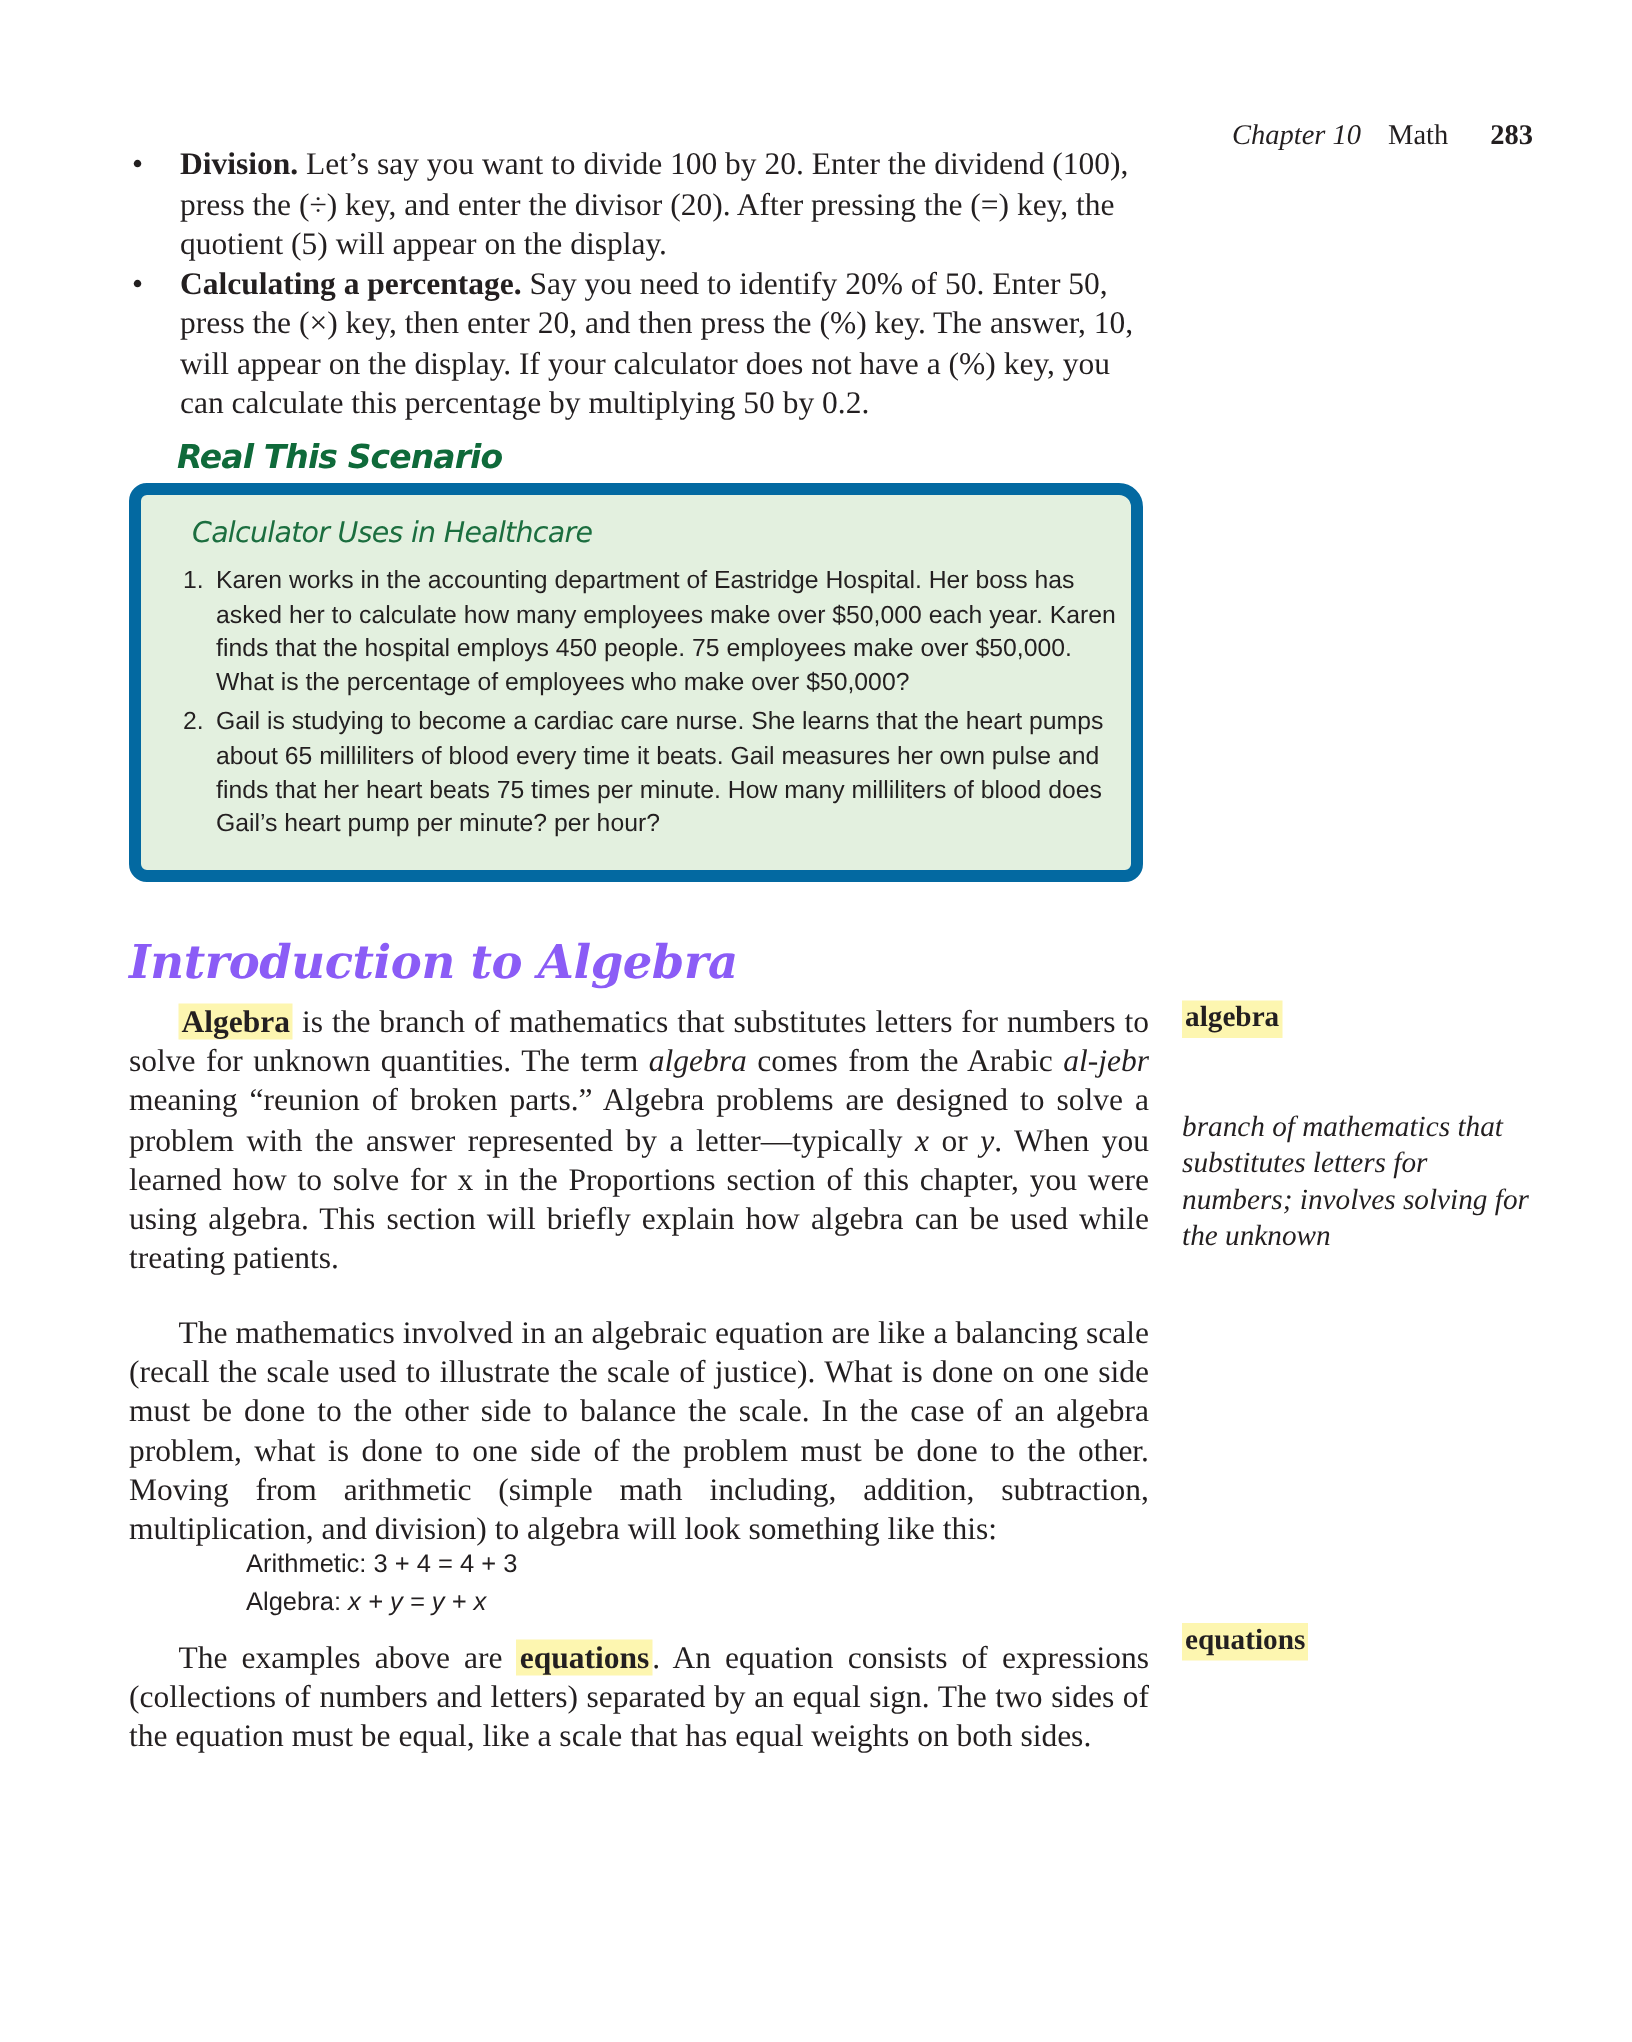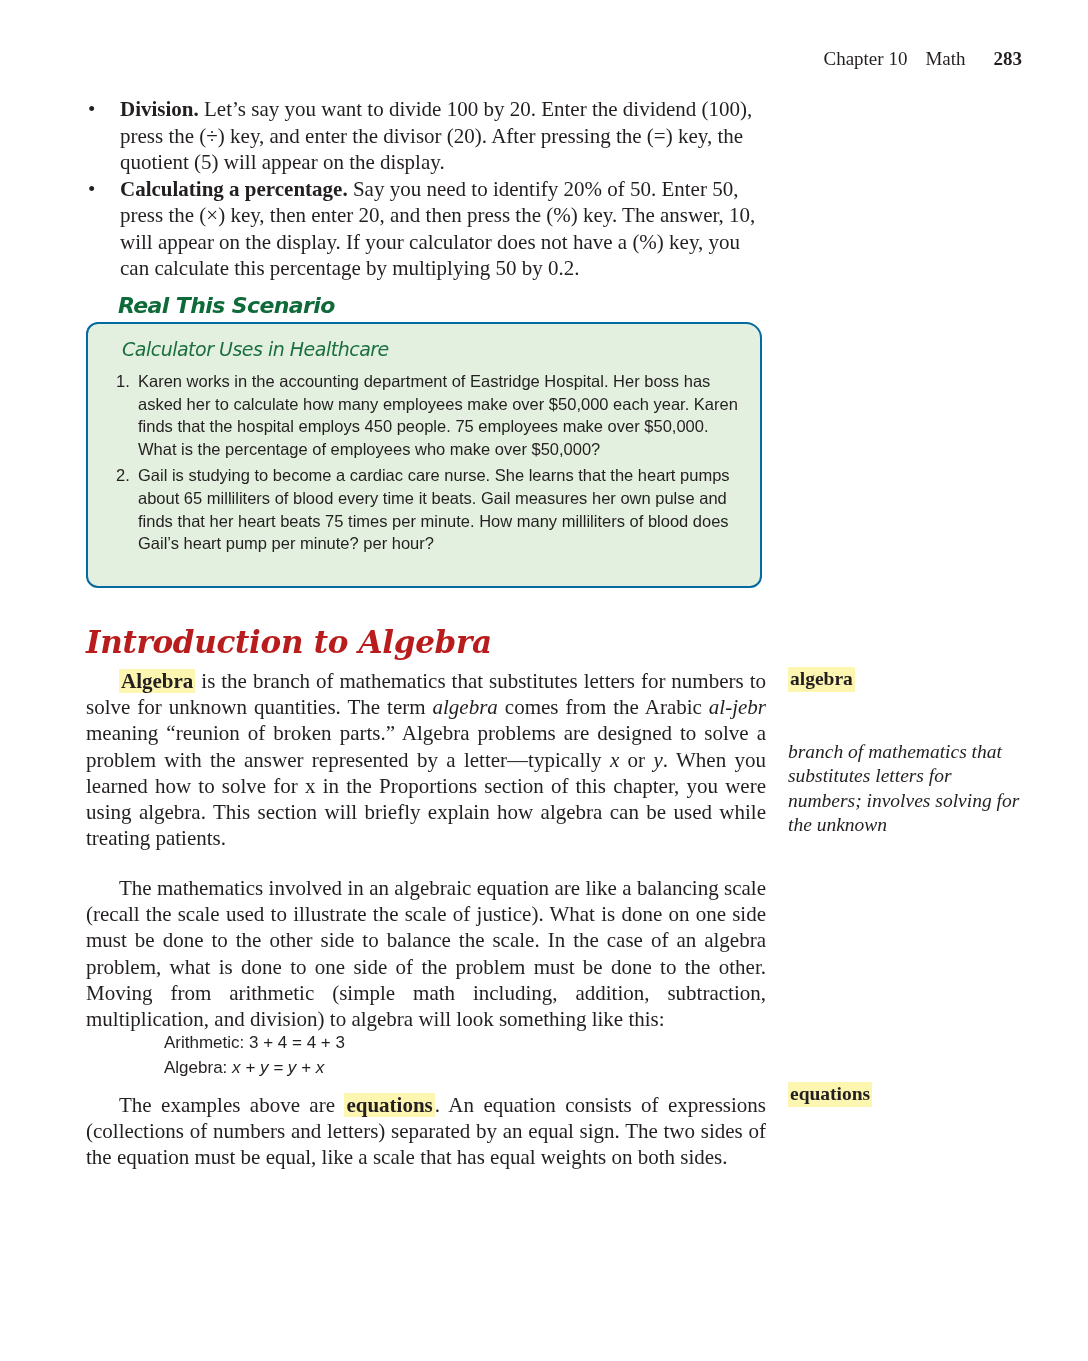--- a/index.html
+++ b/index.html
@@ -1,42 +1,42 @@
 <!DOCTYPE html>
 <html><head>
 <meta charset="utf-8">
 <style>
   html, body { margin: 0; padding: 0; background: #ffffff; }
   body { width: 1088px; height: 1361px; position: relative; overflow: hidden; color: #231f20;
          font-family: "Liberation Serif", "DejaVu Serif", serif; }
   .running-head { position: absolute; top: 48px; right: 66px; font-size: 19px; display: flex; align-items: baseline; }
-  .running-head .chap { margin-right: 18px; }
+  .running-head .chap { font-style: italic; margin-right: 18px; margin-top: 32px; }
   .running-head .title { margin-right: 28px; }
   .running-head .pg { font-weight: bold; }
 
   .main { position: absolute; left: 86px; width: 680px; }
   .bullets { top: 96px; font-size: 21px; line-height: 26.5px; }
   .bullets ul { list-style: none; margin: 0; padding: 0; }
   .bullets li { position: relative; padding-left: 34px; text-align: left; }
   .bullets li .dot { position: absolute; left: 2px; top: 0; }
   .bullets b { font-weight: bold; }
 
   .rls-title { position: absolute; left: 118px; top: 293px; font-family: "DejaVu Sans", sans-serif; font-style: italic;
                font-weight: bold; color: #0f6a3a; font-size: 22px; letter-spacing: -0.6px; }
   .rls-box { position: absolute; left: 86px; top: 322px; width: 676px; height: 266px; background: #e3f0df;
-             border: 2px solid #0369a1; border-radius: 12px 16px 12px 12px; box-sizing: border-box; }
+             border: 8px solid #0369a1; border-radius: 12px 16px 12px 12px; box-sizing: border-box; }
   .rls-sub { position: absolute; left: 34px; top: 14px; font-family: "DejaVu Sans", sans-serif; font-style: italic;
              color: #1b6e3f; font-size: 19px; letter-spacing: -0.5px; }
   .rls-list { position: absolute; left: 28px; top: 46px; width: 630px; margin: 0; padding: 0; list-style: none;
               font-family: "Liberation Sans", sans-serif; font-size: 16.5px; line-height: 22.6px; color: #231f20; }
   .rls-list li { position: relative; padding-left: 22px; margin-bottom: 4px; }
   .rls-list li .num { position: absolute; left: 0; top: 0; }
 
   .section-title { position: absolute; left: 86px; top: 624px; font-family: "DejaVu Serif", serif; font-weight: bold;
-                   font-style: italic; color: #b91c1c; font-size: 31px; letter-spacing: -0.3px; }
+                   font-style: italic; color: #8b5cf6; font-size: 31px; letter-spacing: -0.3px; }
 
   .body-text { font-size: 21px; line-height: 26.2px; text-align: justify; }
   .body-text p { margin: 0 0 6px 0; text-indent: 33px; }
   .kw { background: #fdf6b0; font-weight: bold; padding: 0 2px; }
   .p1 { top: 668px; }
   .p2 { top: 875px; }
   .examples { position: absolute; left: 152px; top: 1030px; font-family: "Liberation Sans", sans-serif; font-size: 17px; line-height: 25px; margin-left: 12px; }
   .examples i { font-style: italic; }
   .p3 { top: 1092px; }
 

